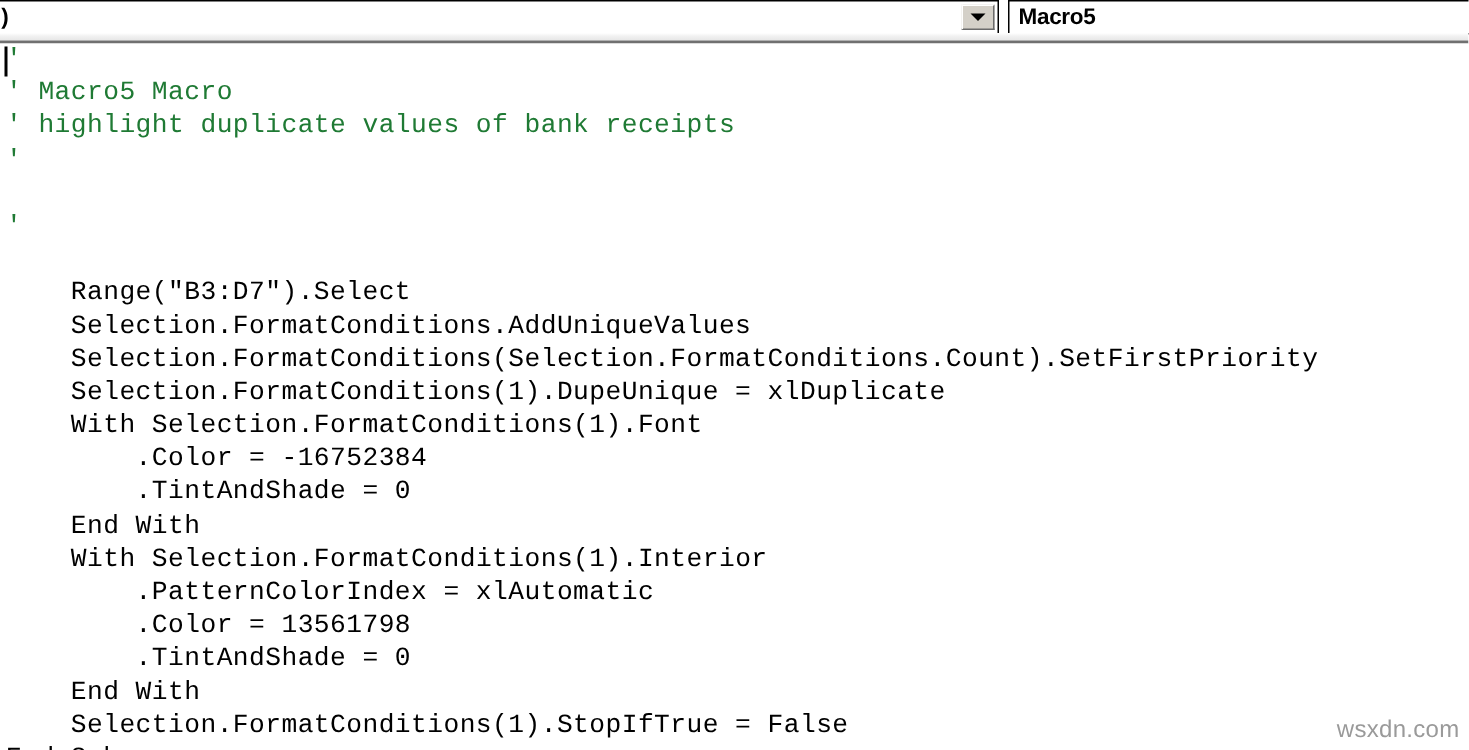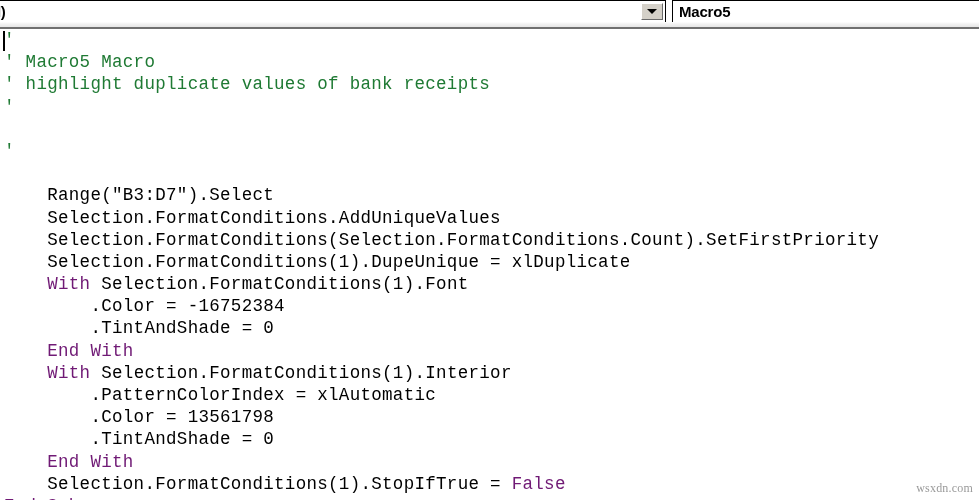--- a/index.html
+++ b/index.html
@@ -112,40 +112,40 @@
     margin: 0;
     font-family: "Liberation Mono", "DejaVu Sans Mono", monospace;
     font-size: 17.5px;
     line-height: 22.2px;
     white-space: pre;
     color: #000000;
     letter-spacing: 0.3px;
   }
   .ln { display: block; height: 22.2px; }
   .cmt { color: #1f7a34; }
-  .kw  { color: #701a75; }
+  .kw  { color: #000000; }
   .txt { color: #000000; }
 
   
   #text-caret {
     position: absolute;
     left: 3px;
     top: 2px;
     width: 2px;
     height: 20px;
     background: #000000;
   }
 
   
   #watermark {
     position: absolute;
     right: 6px;
     bottom: 4px;
-    font-family: Liberation Serif, serif;
-    font-size: 12px;
+    font-family: Liberation Sans, sans-serif;
+    font-size: 16px;
     color: #9a9a9a;
     letter-spacing: 0.2px;
   }
 </style>
 </head>
 <body>
 
 <div id="header-bar">
 
   <div class="combo" id="object-combo">

